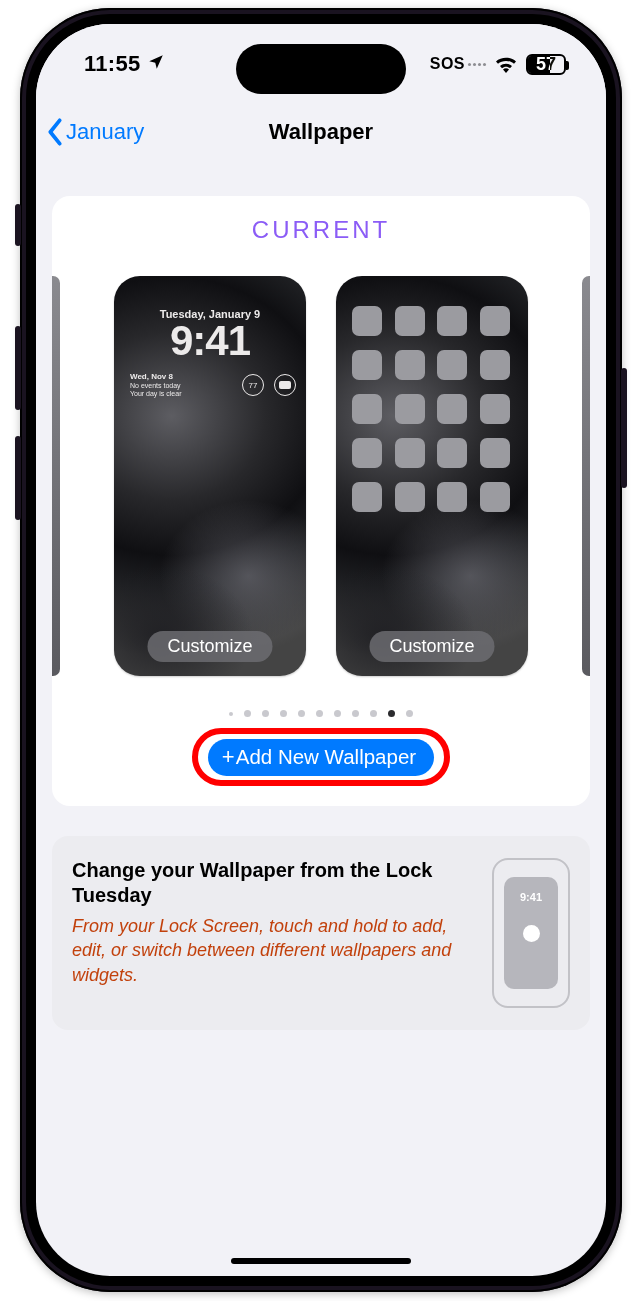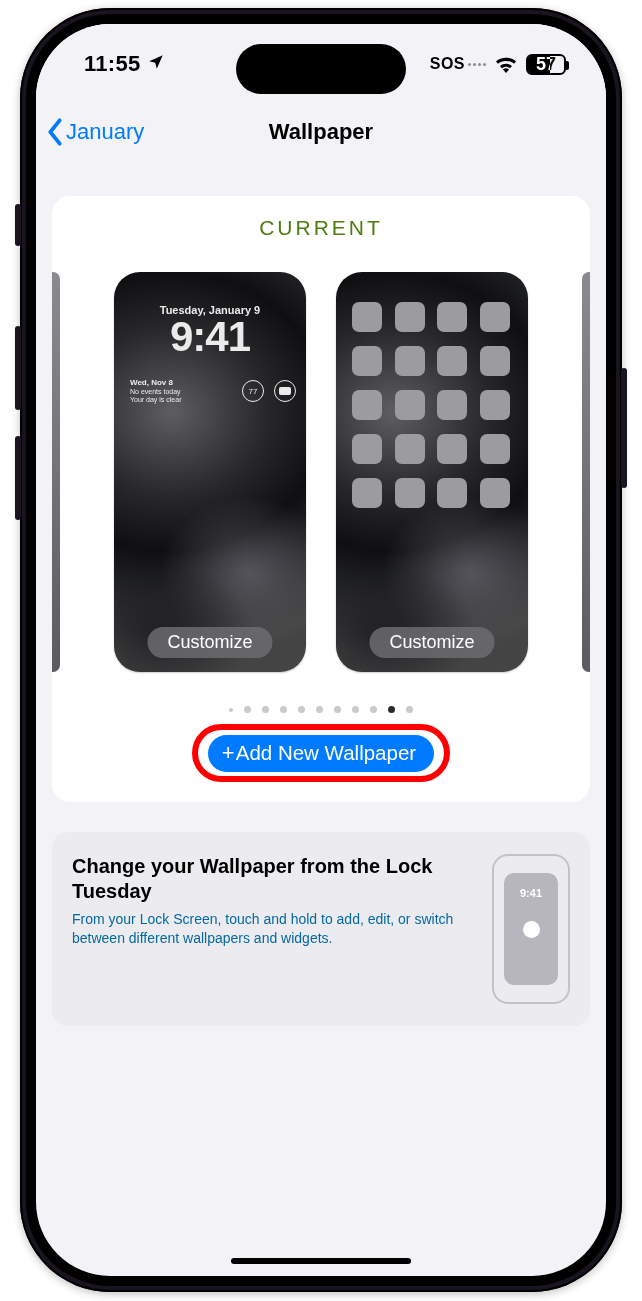--- a/index.html
+++ b/index.html
@@ -80,23 +80,23 @@
 
   
   .card {
     background: #fff;
     border-radius: 18px;
     padding: 20px 0 30px 0;
     position:relative;
   }
   .card-title{
     text-align:center;
-    font-size:21px;
+    font-size:24px;
     letter-spacing:3px;
-    color:#4d7c0f;
+    color:#8b5cf6;
     font-weight:400;
     margin-bottom:32px;
   }
 
   .previews{
     display:flex; justify-content:center; gap:30px;
     position:relative;
     height:410px;
     overflow:hidden;
   }
@@ -124,21 +124,21 @@
     background:rgba(110,110,115,.82);
     color:#fff;font-size:18px;
     padding:5px 20px;border-radius:100px;
     cursor:pointer;
   }
 
   
   .ls-content{position:absolute;top:32px;left:0;right:0;color:#eceaea;text-align:center;}
   .ls-date{font-size:11px;font-weight:600;}
   .ls-time{font-size:42px;font-weight:700;letter-spacing:-1px;line-height:1;}
-  .ls-widgets{display:flex;justify-content:center;align-items:center;gap:10px;margin-top:20px;padding:0 10px;}
+  .ls-widgets{display:flex;justify-content:center;align-items:center;gap:10px;margin-top:10px;padding:0 10px;}
   .ls-wid-left{flex:1;text-align:left;font-size:7px;line-height:1.2;padding-left:6px;}
   .ls-wid-left .wd{font-weight:700;font-size:8px;}
   .ring{width:22px;height:22px;border:1.5px solid #eceaea;border-radius:50%;display:flex;align-items:center;justify-content:center;font-size:8px;}
   .pill{width:22px;height:22px;border:1.5px solid #eceaea;border-radius:50%;display:flex;align-items:center;justify-content:center;}
   .pill-inner{width:12px;height:8px;background:#eceaea;border-radius:2px;}
 
   
   .hs-grid{
     position:absolute;top:30px;left:16px;right:16px;
     display:grid;grid-template-columns:repeat(4,1fr);gap:14px 10px;
@@ -169,21 +169,21 @@
 
   
   .info-card{
     margin-top:30px;
     background:#ececf0;
     border-radius:16px;
     padding:22px 20px;
     display:flex;gap:18px;align-items:flex-start;
   }
   .info-text h3{font-size:20px;font-weight:700;color:#000;line-height:1.25;margin-bottom:6px;}
-  .info-text p{font-size:14px;color:#0369a1;line-height:1.35;}
+  .info-text p{font-size:18px;color:#c2410c;line-height:1.35;font-style:italic;}
   .info-ill{
     flex-shrink:0;width:78px;height:150px;
     border:2px solid #c2c2c7;border-radius:16px;
     display:flex;align-items:center;justify-content:center;
     position:relative;
   }
   .info-ill-inner{
     width:54px;height:112px;border-radius:10px;background:#b6b6bc;
     display:flex;flex-direction:column;align-items:center;padding-top:14px;
   }

